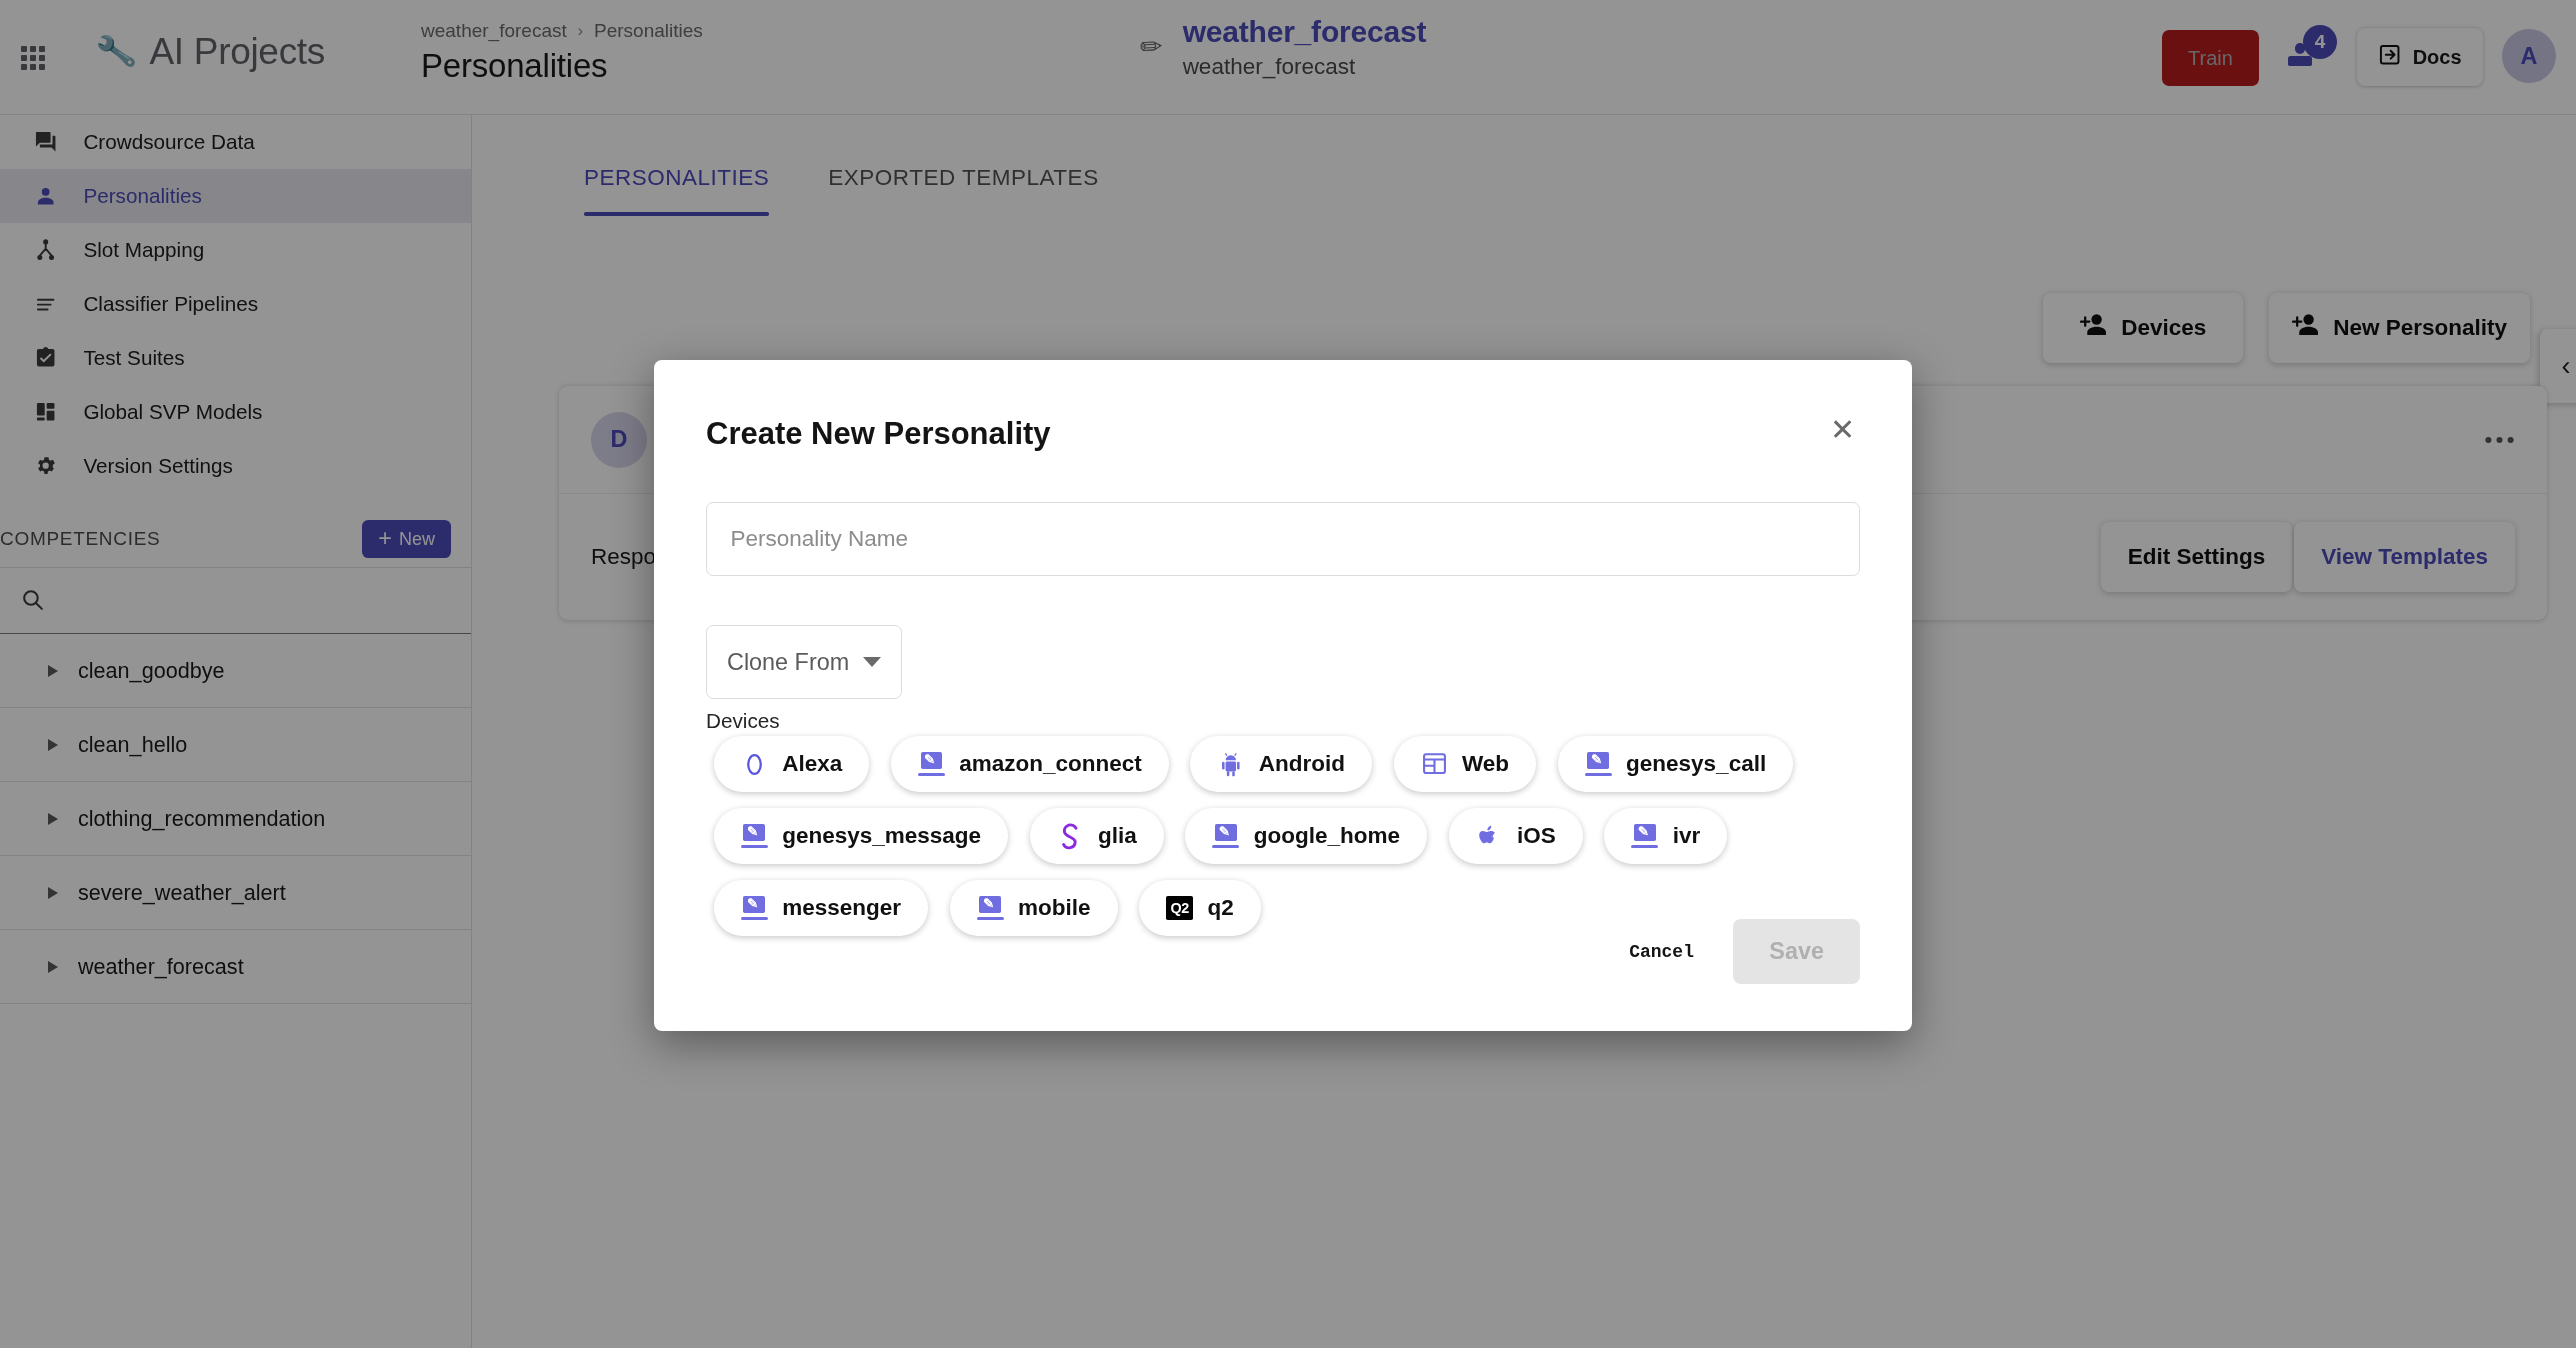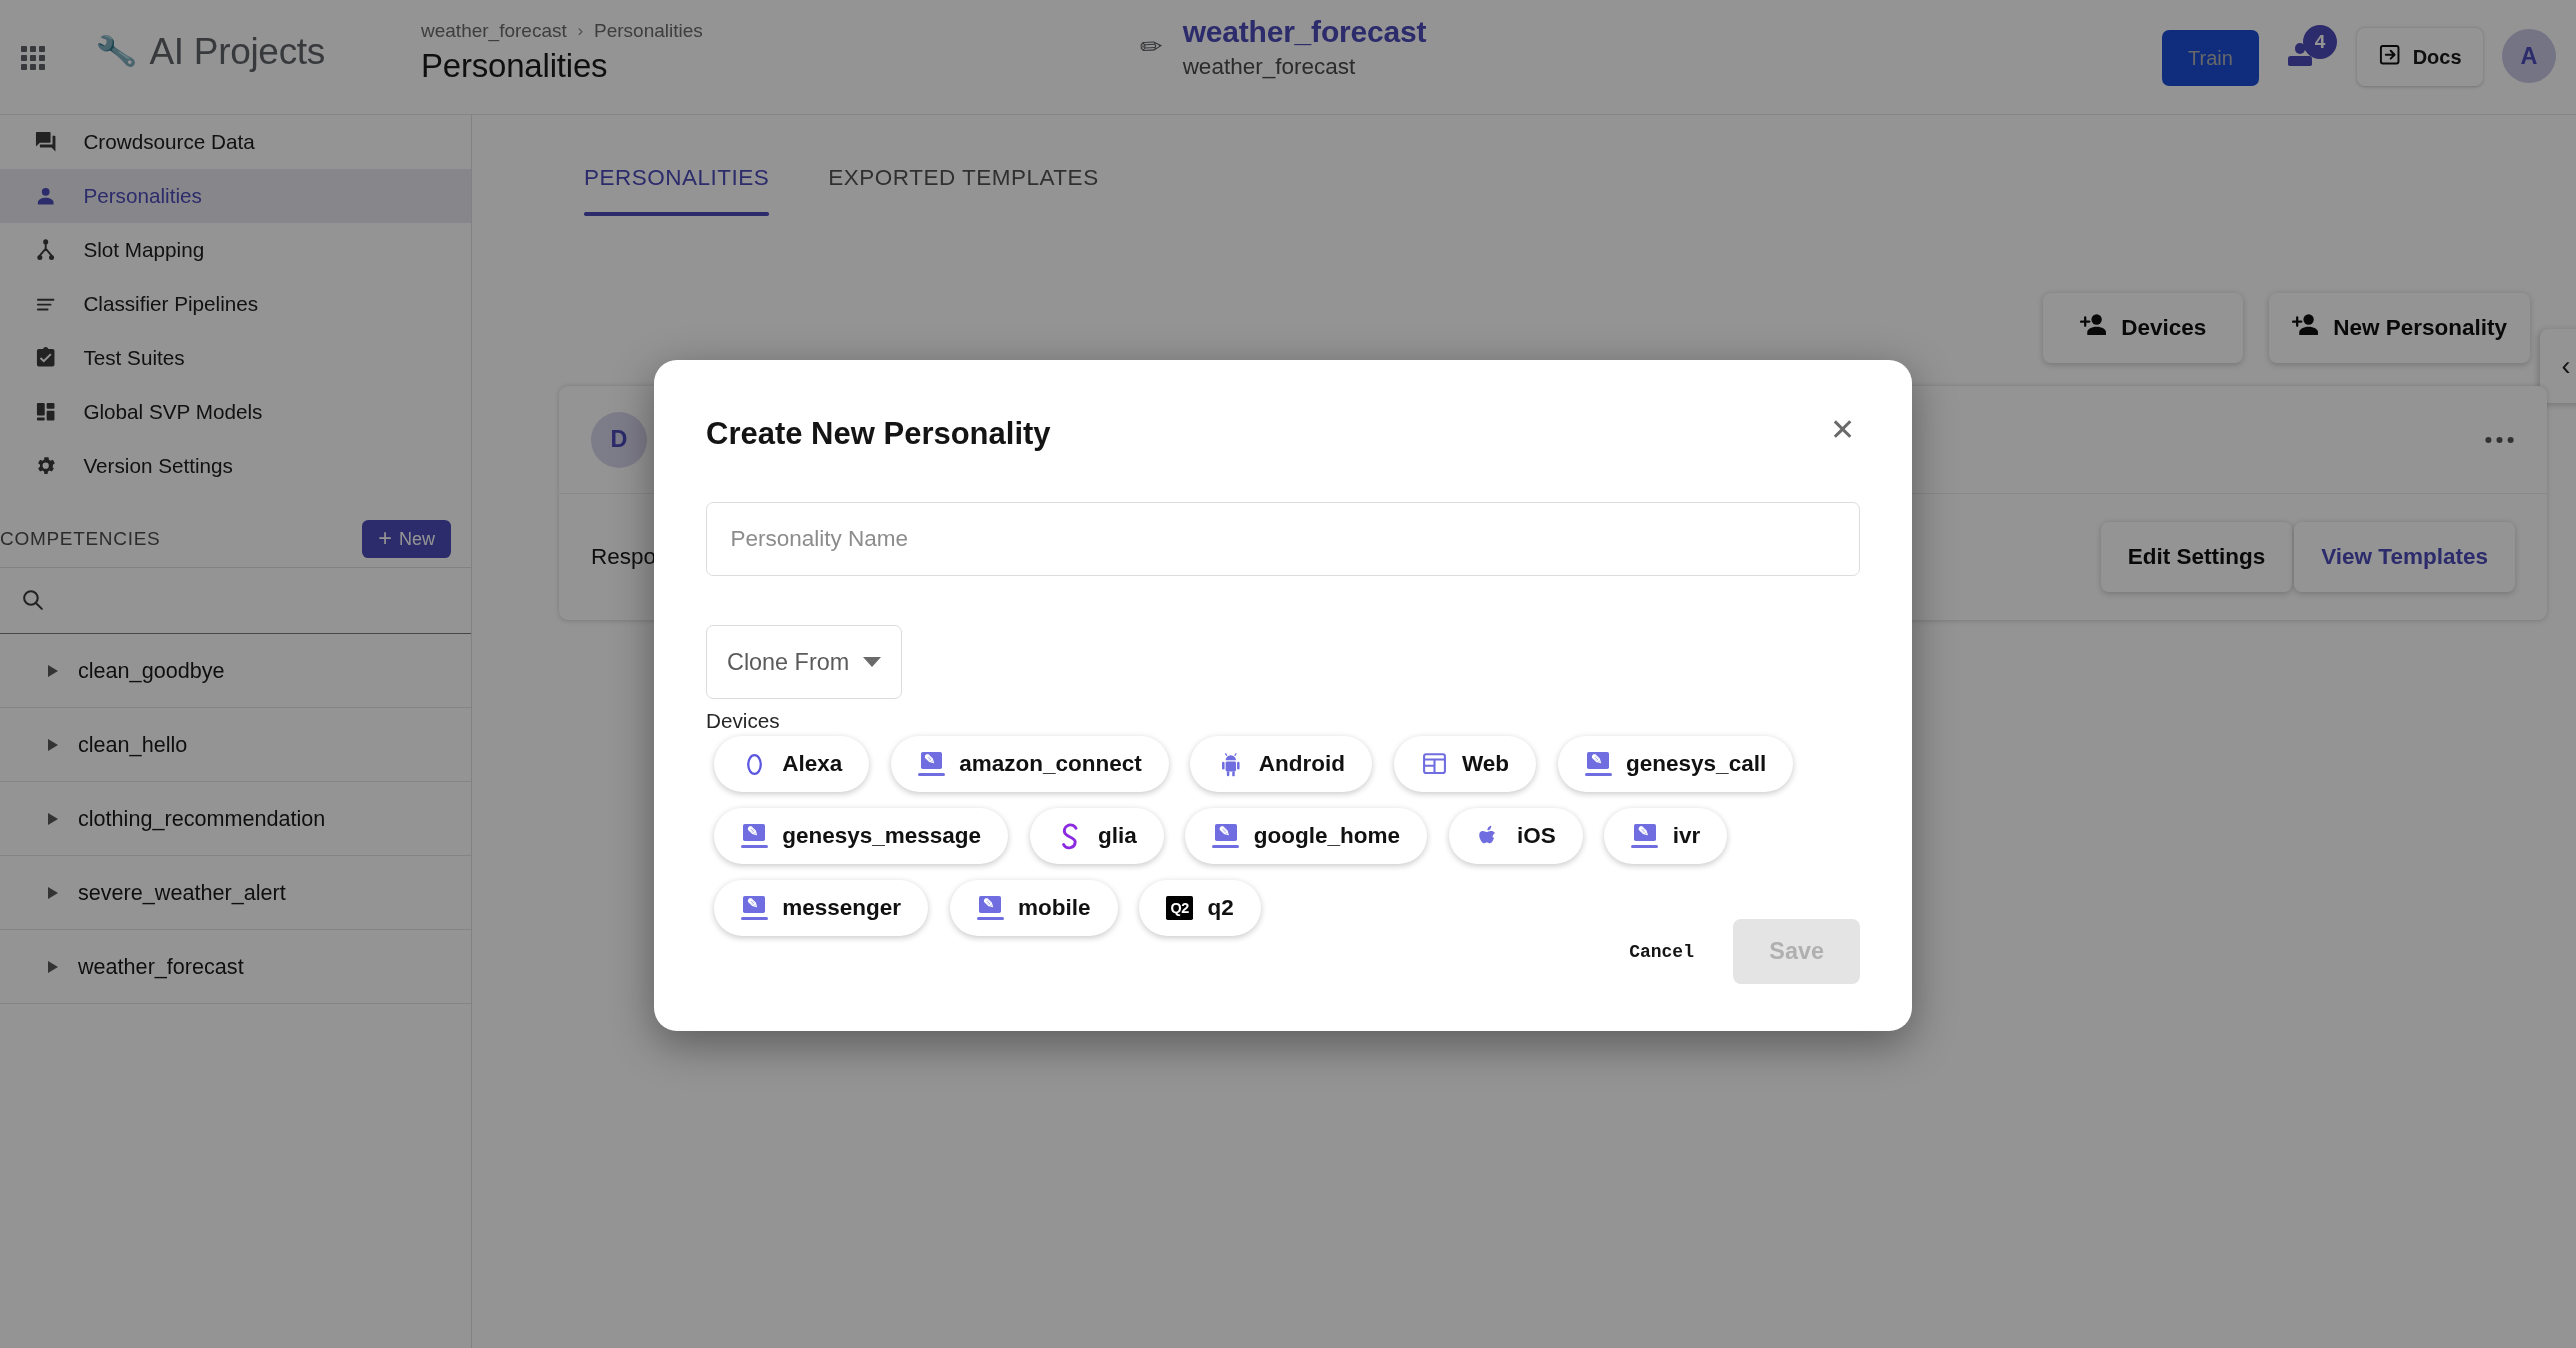--- a/index.html
+++ b/index.html
@@ -33,21 +33,21 @@
   .crumb-sep { font-size: 17px; color:#8a8a8a; }
   .page-title { margin-top: 5.4px; font-size: 33px; color:#1a1a1a; font-weight: 400; letter-spacing:-0.2px;}
 
   .proj-block { position:absolute; left: 1140px; top: 14.4px; display:flex; align-items:flex-start; gap: 20px; }
   .pencil { font-size: 27px; color:#5f6368; line-height: 1; margin-top: 20px; transform: rotate(-3deg); }
   .proj-name { font-size: 30px; font-weight: 700; color:#4c4ab8; letter-spacing:-0.2px; line-height: 1.18; }
   .proj-sub { font-size: 22.5px; color:#4a4a4a; line-height: 1.25; margin-top:3.6px;}
 
   .train-btn {
     position:absolute; left: 2162px; top: 30px; width: 97px; height: 56px;
-    border-radius: 7.2px; background:#1d4ed8; color:#b3b3b3;
+    border-radius: 7.2px; background:#b91c1c; color:#b3b3b3;
     display:flex; align-items:center; justify-content:center;
     font-size: 20px; font-weight: 500; cursor: default; border:none;
   }
   .notif { position:absolute; left: 2283px; top: 25px; width: 58px; height: 58px; cursor:pointer;}
   .notif .person { position:absolute; left: 5.4px; top: 18px; width: 23.4px; height: 23.4px; }
   .notif .person::before { content:""; position:absolute; left:6.3px; top:0; width:10.8px; height:10.8px; background:#4c4ab8; border-radius:50%;}
   .notif .person::after { content:""; position:absolute; left:0; top:12.6px; width:23.4px; height:10.8px; background:#4c4ab8; border-radius:2.7px 2.7px 1.8px 1.8px;}
   .notif .badge {
     position:absolute; left: 20px; top: 0; width: 34px; height: 34px; border-radius:50%;
     background:#4c4ab8; color:#fff; font-size: 19px; font-weight:600;
@@ -153,21 +153,21 @@
   }
   .ghost-btn.accent { color:#4c4ab8; }
 
   
   .scrim { position:absolute; inset:0; background: rgba(0,0,0,.42); z-index: 50; }
 
   
   .modal {
     position:absolute; z-index: 60;
     left: 654px; top: 360px; width: 1258px; height: 671px;
-    background:#fff; border-radius: 23px; box-shadow: 0 12.6px 43px rgba(0,0,0,.38);
+    background:#fff; border-radius: 8px; box-shadow: 0 12.6px 43px rgba(0,0,0,.38);
     padding: 12px 52px;
   }
   .modal-title { position:absolute; left: 52px; top: 56px; font-size: 31px; font-weight: 700; color:#141414; }
   .modal-close {
     position:absolute; right: 49px; top: 49px; width: 41px; height: 41px;
     display:flex; align-items:center; justify-content:center; font-size: 30px; color:#6a6a6a;
     cursor:pointer; background:none; border:none; font-family: inherit; font-weight: 300;
   }
 
   .name-field {

